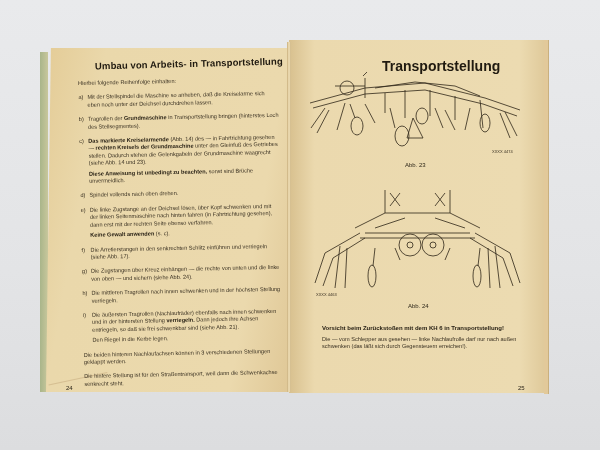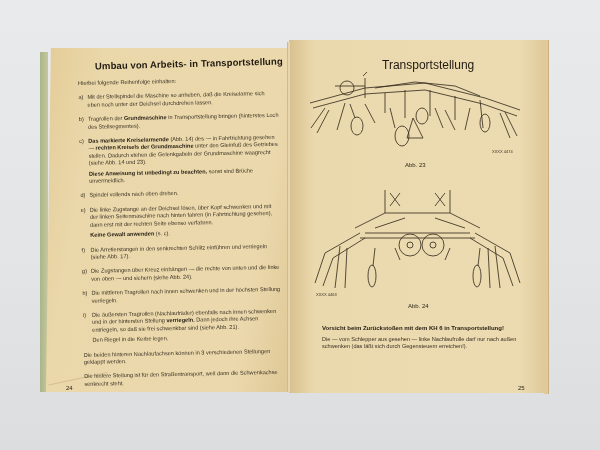--- a/index.html
+++ b/index.html
@@ -12,21 +12,21 @@
   .spine{position:absolute;left:287px;top:42px;width:4px;height:350px;background:linear-gradient(90deg,#c7ad7a,#f2e2bb,#cdb584);}
   .right-edge{position:absolute;left:544px;top:40px;width:4px;height:354px;background:#e2c99a;border-right:1px solid #c9b07e;}
   .corner-fold{position:absolute;left:50px;top:378px;width:60px;height:20px;border-top:1px solid #cdb387;transform:rotate(-12deg);opacity:.7;}
   .b{font-weight:bold;color:#221b10;}
   .lp-title{position:absolute;left:95px;top:58px;font-size:9.5px;font-weight:bold;color:#201a10;transform:rotate(-1.5deg);letter-spacing:0.1px;}
   .lp-body{position:absolute;left:78px;top:80px;width:200px;transform:rotate(-1.2deg);transform-origin:left top;}
   .para{font-size:5.6px;line-height:7.4px;color:#3b3223;margin:0 0 7px 0;}
   .para.ind{padding-left:9px;text-indent:-9px;}
   .para .lab{display:inline-block;width:9px;text-indent:0;}
   .pn-left{position:absolute;left:66px;top:385px;font-size:6px;color:#2b2418;}
-  .rp-title{position:absolute;left:382px;top:58px;font-size:12px;font-weight:normal;color:#201a10;}
+  .rp-title{position:absolute;left:382px;top:58px;font-size:14px;font-weight:bold;color:#201a10;}
   .fig{position:absolute;}
   .fig-cap{position:absolute;font-size:6px;color:#2e2719;}
   .fig-code{position:absolute;font-size:4px;color:#3a3122;}
   .rp-warn{position:absolute;left:322px;top:325px;font-size:6px;font-weight:bold;color:#221b10;}
   .rp-text{position:absolute;left:322px;top:336px;width:210px;font-size:5.6px;line-height:7.4px;color:#3b3223;}
   .pn-right{position:absolute;left:518px;top:385px;font-size:6px;color:#2b2418;}
 </style>
 </head>
 <body>
 

